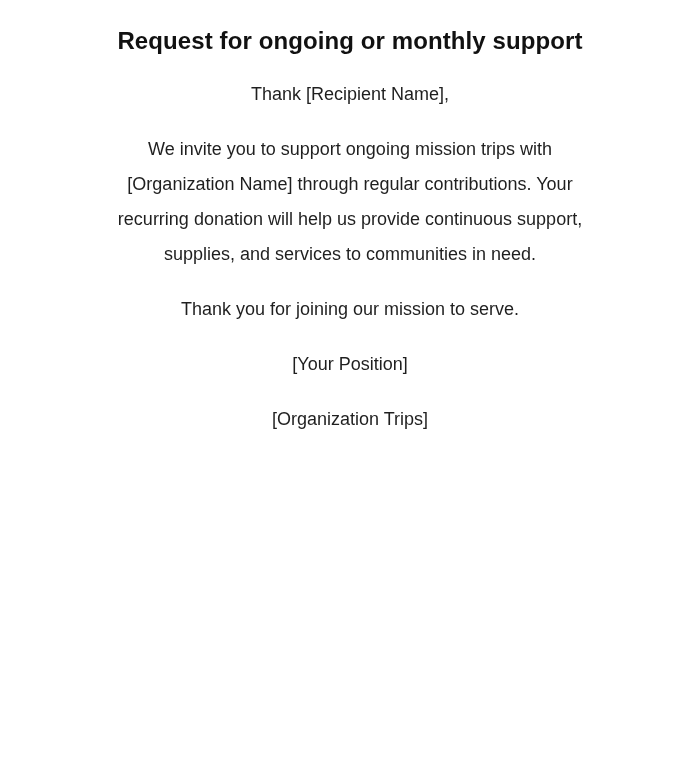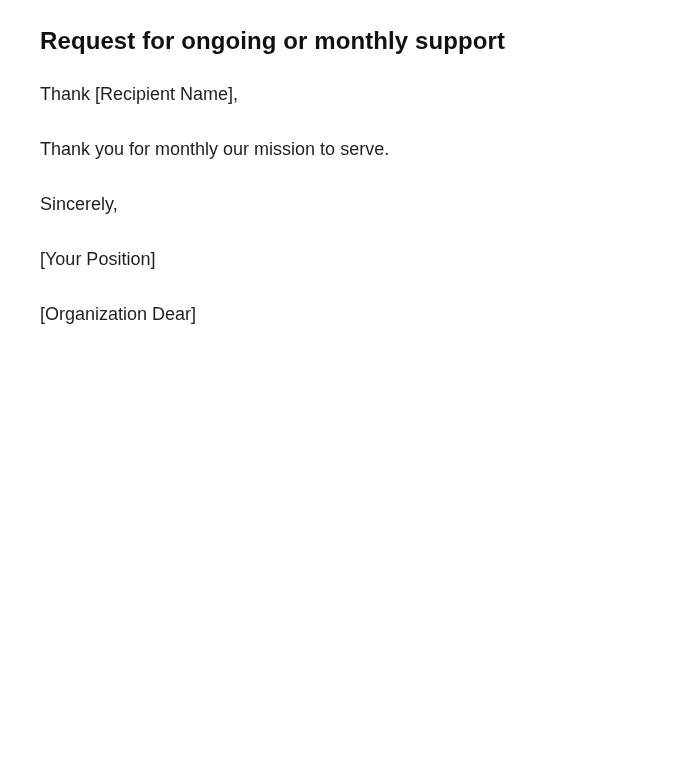--- a/index.html
+++ b/index.html
@@ -1,15 +1,15 @@
 <!DOCTYPE html>
 <html><head>
 <meta charset="utf-8">
 <style>
-  * { margin: 0; padding: 0; box-sizing: border-box; }
+  * { margin: 0; padding: 0; box-sizing: border-box; text-align: center; }
   html, body { background: #ffffff; }
   body {
     width: 700px;
     height: 766px;
     font-family: "Liberation Sans", "DejaVu Sans", sans-serif;
     overflow: hidden;
   }
   .page {
     width: 700px;
     height: 766px;
@@ -37,24 +37,27 @@
 </head>
 <body>
 
 <div class="page">
 
   <h1 class="doc-title">Request for ongoing or monthly support</h1>
 
 
   <p class="para">Thank [Recipient Name],</p>
 
+  <p class="para">We invite you to support ongoing mission trips with
+[Organization Name] through regular contributions. Your
+recurring donation will help us provide continuous support,
+supplies, and services to communities in need.</p>
 
 
-  <p class="para">Thank you for monthly our mission to serve.</p>
+  <p class="para">Thank you for joining our mission to serve.</p>
 
-  <p class="para">Sincerely,</p>
 
 
   <p class="para">[Your Position]</p>
 
-  <p class="para">[Organization Dear]</p>
+  <p class="para">[Organization Trips]</p>
 
 </div>
 
 </body></html>

